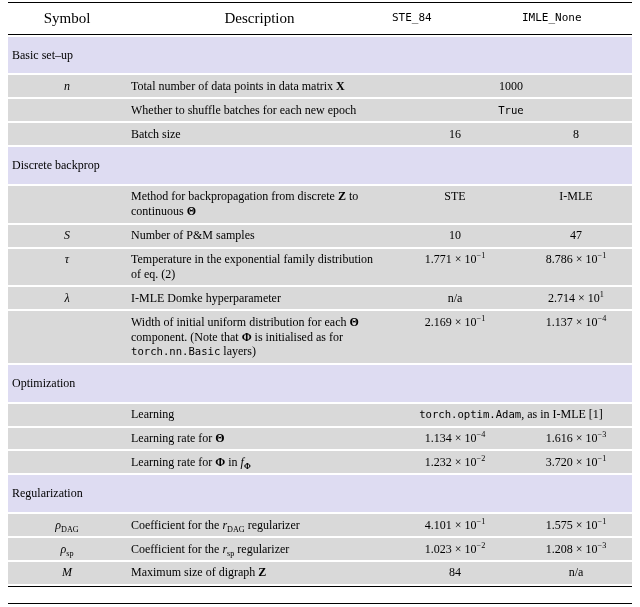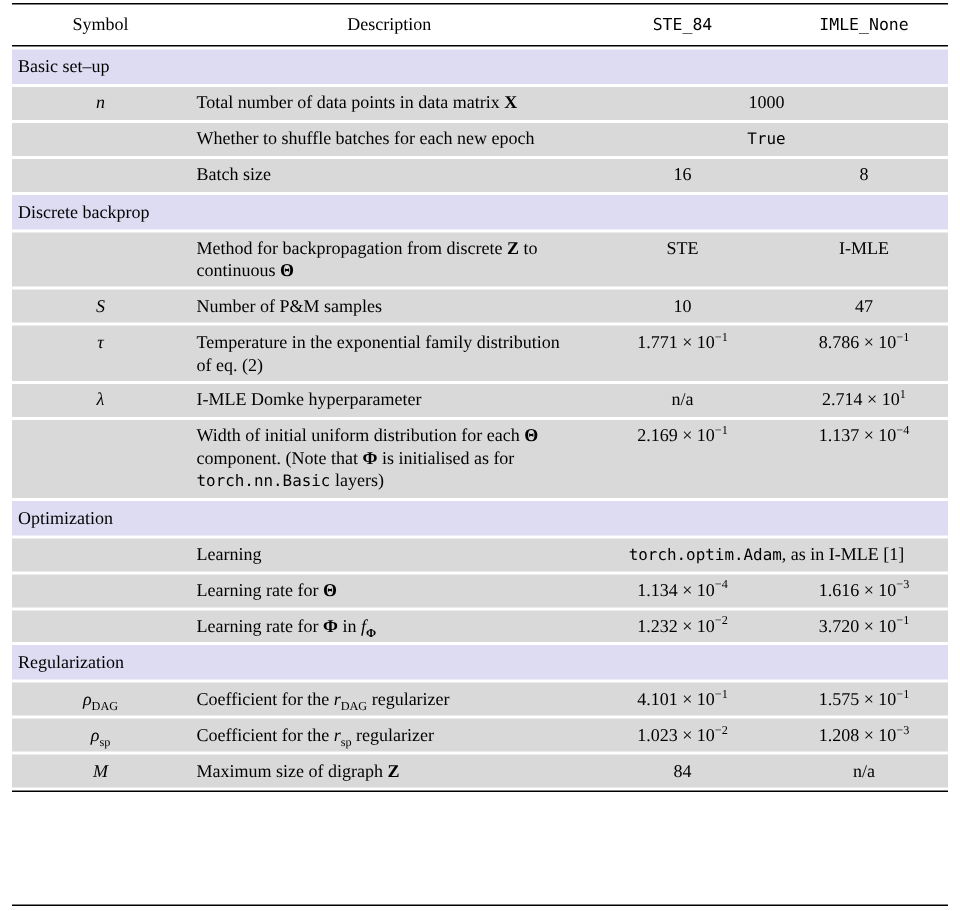--- a/index.html
+++ b/index.html
@@ -23,34 +23,34 @@
     border-spacing: 0 2px;
     font-size: 12px;
     line-height: 1.24;
     table-layout: fixed;
   }
   thead th {
     background: #ffffff;
     font-weight: normal;
     padding: 4px 2px 6px 2px;
     border-bottom: 1.2px solid var(--rule-black, #000);
-    font-size: 12px;
+    font-size: 15px;
   }
   thead th.mono {
     font-family: "DejaVu Sans Mono", "Liberation Mono", monospace;
     font-size: 11px;
   }
   thead th:nth-child(1) { text-align: center; }
   thead th:nth-child(2) { text-align: center; padding-left: 5px; }
-  thead th:nth-child(3), thead th:nth-child(4) { text-align: center; margin-top: 48px; }
+  thead th:nth-child(3), thead th:nth-child(4) { text-align: left; margin-top: 48px; }
 
   tr.section td {
     background: var(--section-lavender, #dedcf2);
     text-align: left;
-    padding: 4px 4px;
+    padding: 11px 4px;
   }
   tr.data td {
     background: var(--row-gray, #d9d9d9);
     padding: 3.5px 5px;
     vertical-align: top;
   }
   td.sym  { text-align: center; }
   td.desc { text-align: left; }
   td.val  { text-align: center; }
 

